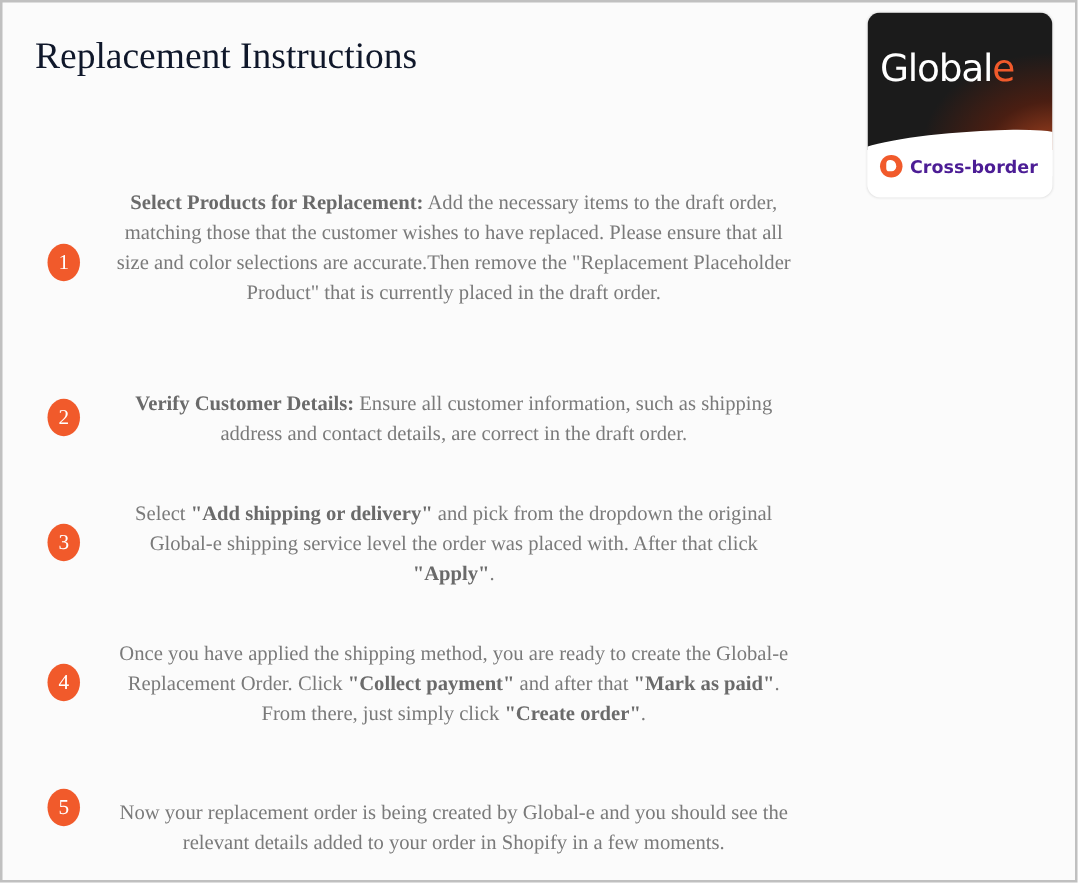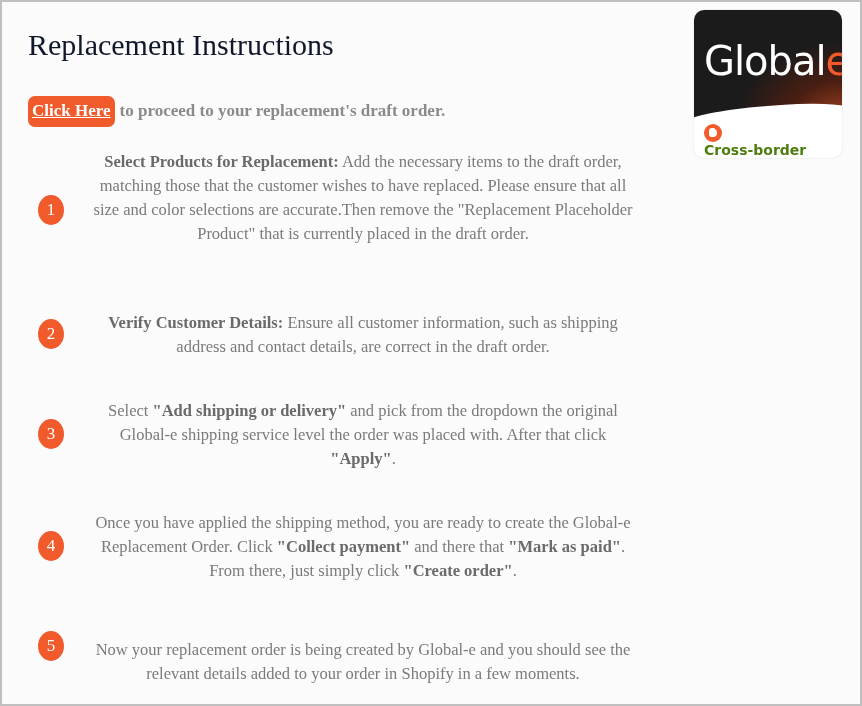--- a/index.html
+++ b/index.html
@@ -5,38 +5,34 @@
   html,body{margin:0;padding:0;}
   body{width:862px;height:706px;overflow:hidden;background:#fff;font-family:"Liberation Serif","DejaVu Serif",serif;}
   .frame{position:absolute;left:0;top:0;width:858px;height:702px;border:2px solid #c0c0c0;background:#fbfbfb;}
   .title{position:absolute;left:26px;top:24px;font-size:30px;color:#0f172a;font-weight:normal;margin:0;line-height:38px;}
   .subtitle{position:absolute;left:26px;top:64px;font-size:17px;font-weight:bold;color:#8a8a8a;line-height:22px;}
   .cta-row{position:absolute;left:26px;top:93px;height:32px;display:flex;align-items:center;font-size:17px;font-weight:bold;color:#8a8a8a;}
   .cta-btn{background:#f15a2b;color:#fff;text-decoration:underline;font-weight:bold;font-size:17px;border-radius:7px;padding:4px 4px 5px 4px;margin-right:5px;cursor:pointer;line-height:22px;}
   .logo{position:absolute;left:692px;top:8px;width:148px;height:148px;border-radius:10px;overflow:hidden;background:#fff;box-shadow:0 0 2px rgba(0,0,0,0.12);}
   .logo-top{position:absolute;left:0;top:0;width:148px;height:110px;background:radial-gradient(ellipse at 100% 100%, #a4421f 0%, #4a1e12 25%, #1b1b1b 50%);}
   .logo-wave{position:absolute;left:-10px;top:96px;width:170px;height:40px;background:#fff;border-radius:50% 40% 0 0 / 30% 25% 0 0;transform:rotate(-4deg);}
-  .logo-text{position:absolute;left:10px;top:28px;font-family:"DejaVu Sans","Liberation Sans",sans-serif;font-size:40px;color:#fff;letter-spacing:-1px;}
+  .logo-text{position:absolute;left:10px;top:28px;font-family:"DejaVu Sans","Liberation Sans",sans-serif;font-size:30px;color:#fff;letter-spacing:-1px;}
   .logo-text .e{color:#f15a2b;}
-  .logo-bottom{position:absolute;left:10px;top:114px;display:flex;align-items:flex-start;font-family:"DejaVu Sans","Liberation Sans",sans-serif;font-weight:bold;font-size:14px;color:#4d7c0f;flex-direction:column;}
+  .logo-bottom{position:absolute;left:10px;top:114px;display:flex;align-items:flex-end;font-family:"DejaVu Sans","Liberation Sans",sans-serif;font-weight:bold;font-size:14px;color:#4c1d95;}
   .globe{width:18px;height:18px;border-radius:50%;background:#f15a2b;margin-right:6px;position:relative;}
   .globe:after{content:"";position:absolute;left:5px;top:4px;width:8px;height:9px;background:#fff;border-radius:40% 60% 50% 30%;}
   .badge{position:absolute;width:26px;height:30px;border-radius:50%;background:#f15a2b;color:#fff;font-size:17px;display:flex;align-items:center;justify-content:center;}
   .step-text{position:absolute;left:91px;width:540px;font-size:16.5px;color:#7a7a7a;line-height:24px;text-align:center;}
   .step-text b{color:#6a6a6a;}
 </style>
 </head>
 <body>
 
 <div class="frame">
   <h1 class="title">Replacement Instructions</h1>
-  <div class="cta-row">
-    <a class="cta-btn">Click Here</a>
-    <span>to proceed to your replacement's draft order.</span>
-  </div>
 
   <div class="logo">
     <div class="logo-top"></div>
     <div class="logo-wave"></div>
     <div class="logo-text"><span>Global</span><span class="e">e</span></div>
     <div class="logo-bottom">
       <span class="globe"></span>
       <span>Cross-border</span>
     </div>
   </div>
@@ -51,20 +47,20 @@
     <div class="step-text" style="top:309px;font-family:Liberation Serif, serif;"><b>Verify Customer Details:</b><span> Ensure all customer information, such as shipping address and contact details, are correct in the draft order.</span></div>
   </div>
 
   <div>
     <div class="badge" style="left:36px;top:417px;">3</div>
     <div class="step-text" style="top:397px;"><span>Select </span><b>"Add shipping or delivery"</b><span> and pick from the dropdown the original Global-e shipping service level the order was placed with. After that click </span><b>"Apply"</b><span>.</span></div>
   </div>
 
   <div>
     <div class="badge" style="left:36px;top:529px;">4</div>
-    <div class="step-text" style="top:509px;"><span>Once you have applied the shipping method, you are ready to create the Global-e Replacement Order. Click </span><b>"Collect payment"</b><span> and there that </span><b>"Mark as paid"</b><span>. From there, just simply click </span><b>"Create order"</b><span>.</span></div>
+    <div class="step-text" style="top:509px;"><span>Once you have applied the shipping method, you are ready to create the Global-e Replacement Order. Click </span><b>"Collect payment"</b><span> and after that </span><b>"Mark as paid"</b><span>. From there, just simply click </span><b>"Create order"</b><span>.</span></div>
   </div>
 
   <div>
     <div class="badge" style="left:36px;top:629px;">5</div>
     <div class="step-text" style="top:636px;">Now your replacement order is being created by Global-e and you should see the relevant details added to your order in Shopify in a few moments.</div>
   </div>
 </div>
 
 </body></html>

